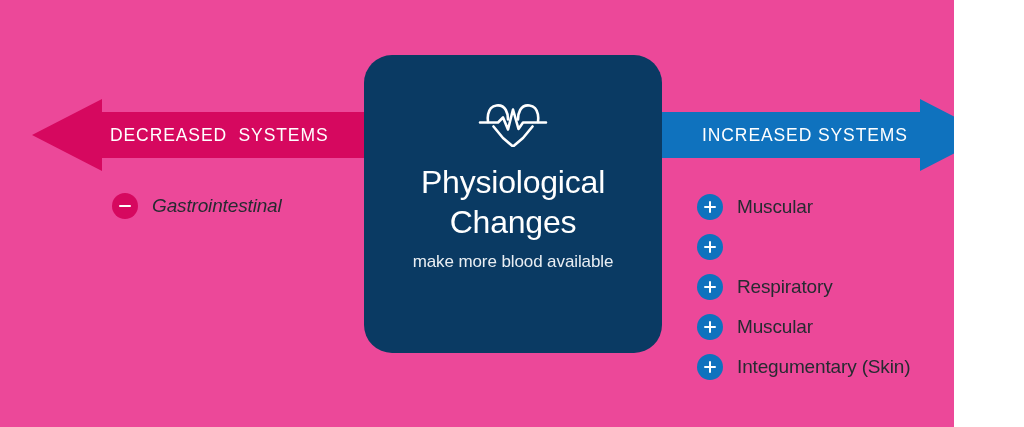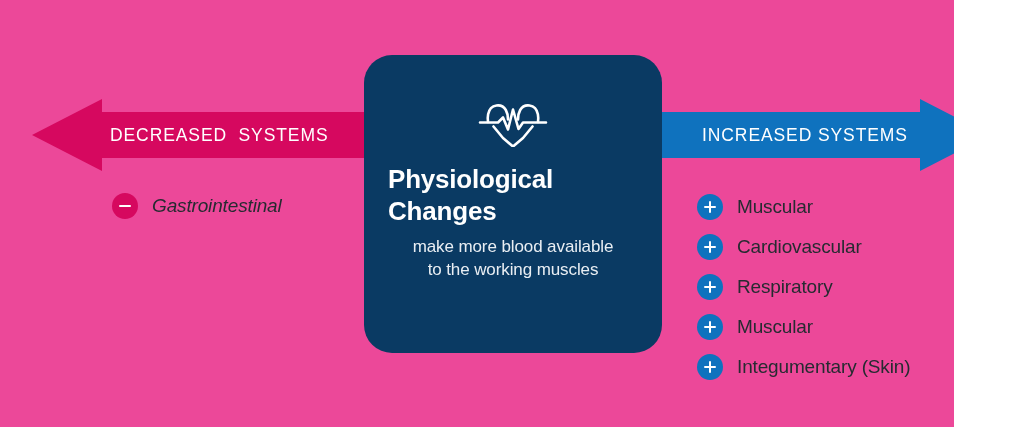--- a/index.html
+++ b/index.html
@@ -63,23 +63,24 @@
     padding-top: 40px;
   }
   #card-icon {
     width: 72px;
     height: 52px;
     display: block;
   }
   #card-title {
     margin-top: 16px;
     color: #ffffff;
-    font-size: 26px;
-    font-weight: bold;
+    font-size: 32px;
+    font-weight: normal;
     line-height: 1.24;
+    text-align: center;
     letter-spacing: -0.2px;
     width: 250px;
   }
   #card-subtitle {
     margin-top: 9px;
     color: #e9eef3;
     font-size: 17px;
     line-height: 1.32;
     text-align: center;
     width: 250px;
@@ -168,21 +169,20 @@
       </g>
     </svg>
 
     <div id="card-title">
       <div>Physiological</div>
       <div>Changes</div>
     </div>
 
     <div id="card-subtitle">
       <div>make more blood available</div>
-      <div>to the working muscles</div>
     </div>
   </div>
 
   <div class="side-list" id="list-decreased">
     <div class="list-item">
       <span class="badge minus">
         <span class="bar-h"></span>
       </span>
       <span class="item-label">Gastrointestinal</span>
     </div>
@@ -194,21 +194,20 @@
         <span class="bar-h"></span>
           <span class="bar-v"></span>
       </span>
       <span class="item-label">Muscular</span>
     </div>
     <div class="list-item">
       <span class="badge plus">
         <span class="bar-h"></span>
           <span class="bar-v"></span>
       </span>
-      <span class="item-label">Cardiovascular</span>
     </div>
     <div class="list-item">
       <span class="badge plus">
         <span class="bar-h"></span>
           <span class="bar-v"></span>
       </span>
       <span class="item-label">Respiratory</span>
     </div>
     <div class="list-item">
       <span class="badge plus">

